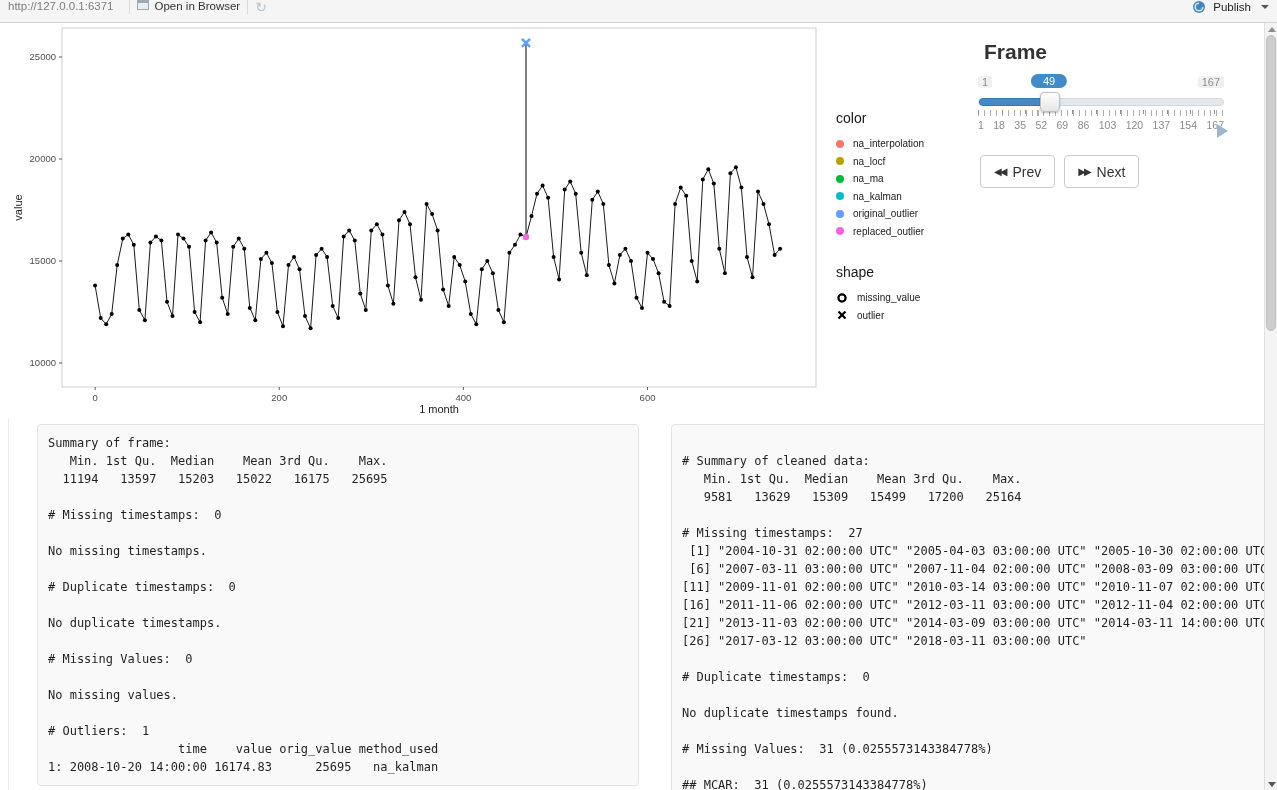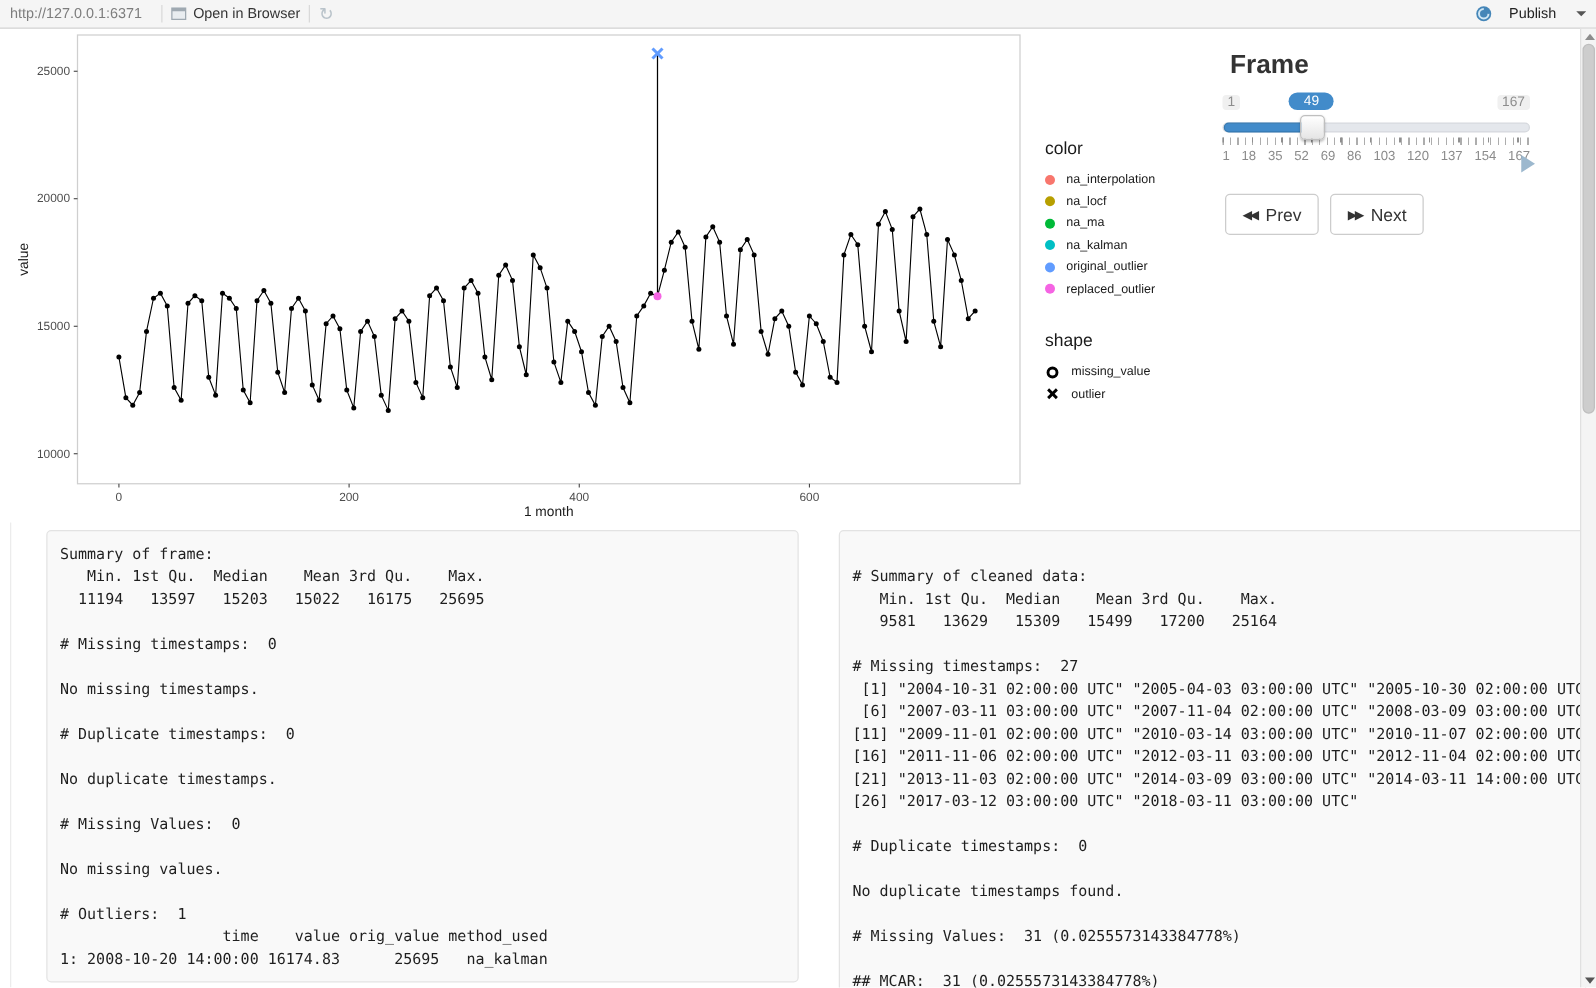--- a/index.html
+++ b/index.html
@@ -3,29 +3,29 @@
 <meta charset="utf-8">
 <style>
   * { margin:0; padding:0; box-sizing:border-box; }
   html,body { width:1277px; height:790px; overflow:hidden; background:#ffffff;
               font-family:"Liberation Sans","DejaVu Sans",sans-serif; }
   body { position:relative; }
 
   
   .toolbar { position:absolute; left:0; top:0; width:1277px; height:23px;
              background:#f5f5f5; border-bottom:1px solid #d4d4d4;
-             display:flex; align-items:center; padding:0 8px; font-size:11.5px; }
+             display:flex; align-items:flex-start; padding:0 8px; font-size:11.5px; }
   .tb-url { color:#7d7d7d; margin-right:8px; }
   .tb-sep { width:1px; height:14px; background:#d9d9d9; margin:0 7px; }
   .tb-winicon { width:12px; height:10px; border:1px solid #9fa9b1; border-top:3px solid #9fa9b1;
                 background:#e9edf0; margin-right:6px; }
   .tb-open { color:#333; cursor:default; }
   .tb-refresh { color:#b9c3ca; font-size:14px; line-height:14px; }
   .tb-spacer { flex:1; }
-  .tb-publish { display:flex; align-items:center; gap:13px; color:#222; cursor:default; }
+  .tb-publish { display:flex; align-items:center; gap:7px; color:#222; cursor:default; }
   .tb-caret { width:0; height:0; border-left:4px solid transparent; border-right:4px solid transparent;
               border-top:4px solid #555; margin-left:3px; }
 
   .app-frame { position:absolute; left:8px; top:24px; bottom:0; width:1px; background:#ececec; }
 
   
   .plot-wrap { position:absolute; left:6px; top:24px; width:956px; height:394px; background:#fff; }
   .plot-wrap svg { display:block; }
 
   .legend { position:absolute; left:836px; top:110px; width:130px; }

